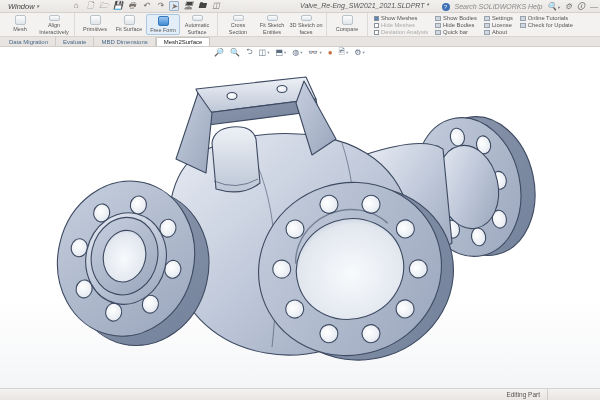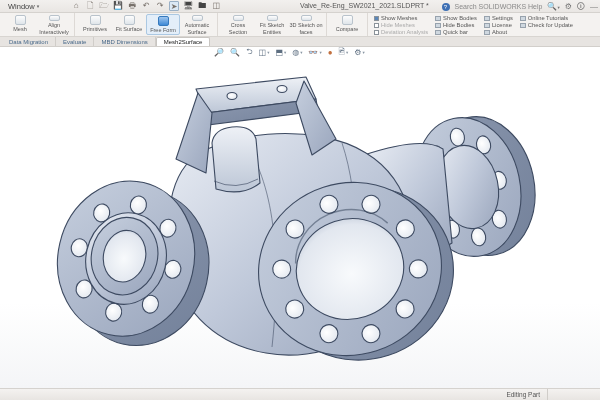--- a/index.html
+++ b/index.html
@@ -2,21 +2,21 @@
 <html><head>
 <meta charset="utf-8">
 <style>
   * { margin:0; padding:0; box-sizing:border-box; }
   html,body { width:600px; height:400px; overflow:hidden; }
   body { font-family:"Liberation Sans", sans-serif; background:#fff; position:relative; }
 
   
   .titlebar { position:absolute; left:0; top:0; width:600px; height:13px;
     background:linear-gradient(#f2f0ee,#e9e6e3); border-bottom:1px solid #d5d2ce;
-    display:flex; align-items:center; font-size:7.5px; color:#444; }
+    display:flex; align-items:center; font-size:7.5px; color:#444;font-style:italic; }
   .menu-btn { display:flex; align-items:center; gap:2px; padding:0 6px 0 8px; height:100%; }
   .menu-btn .car { font-size:5px; color:#666; }
   .qat { display:flex; align-items:center; gap:4px; margin-left:26px; }
   .qat .qi { width:10px; height:10px; font-size:8px; line-height:10px; text-align:center;
     color:#7b7metals; color:#78716b; }
   .qi.boxed { border:1px solid #9ab0c6; background:#dce8f4; border-radius:1px; }
   .qi.dark { color:#444; }
   .title-text { position:absolute; left:300px; top:2px; font-size:7px; color:#555; white-space:nowrap; }
   .tb-right { position:absolute; right:2px; top:0; height:13px; display:flex; align-items:center; gap:5px; font-size:7px; color:#8a8a8a; }
   .help-dot { width:8px; height:8px; border-radius:50%; background:#3d6fb4; color:#fff; font-size:6px;

